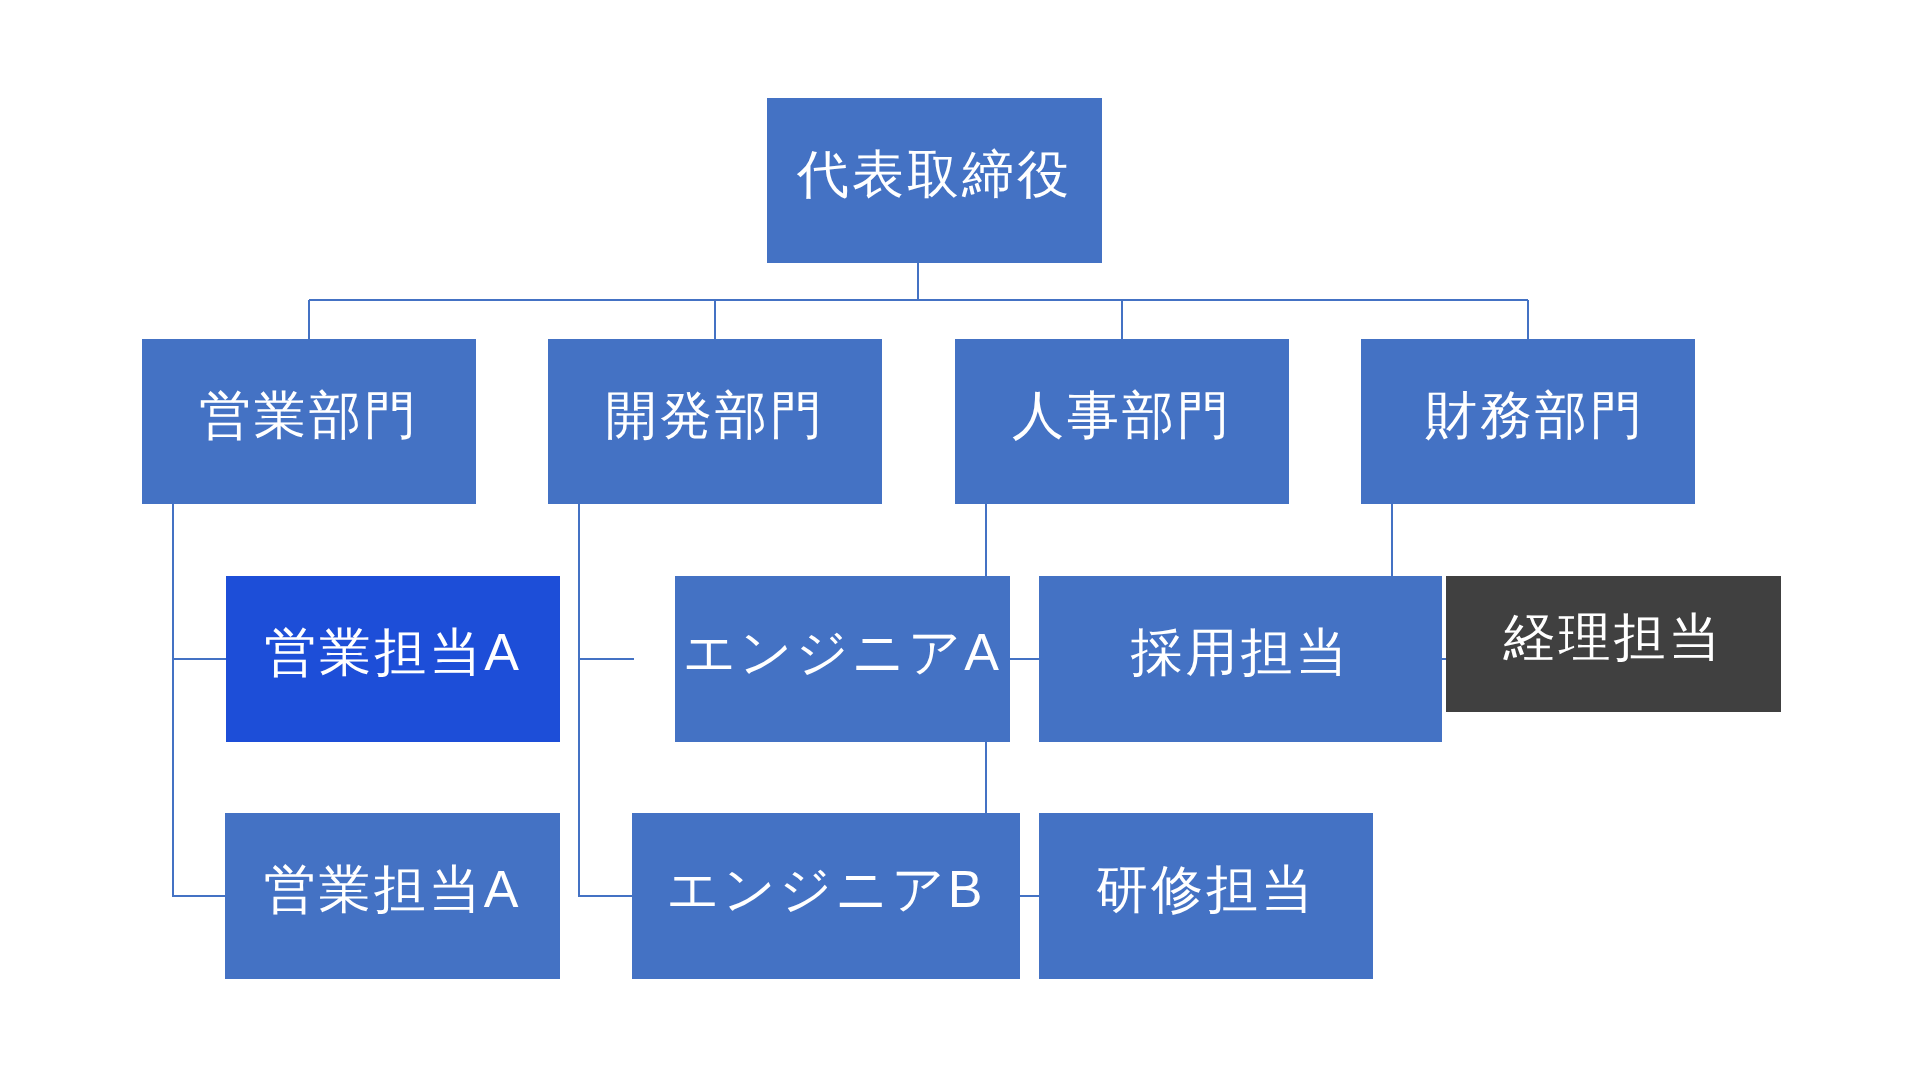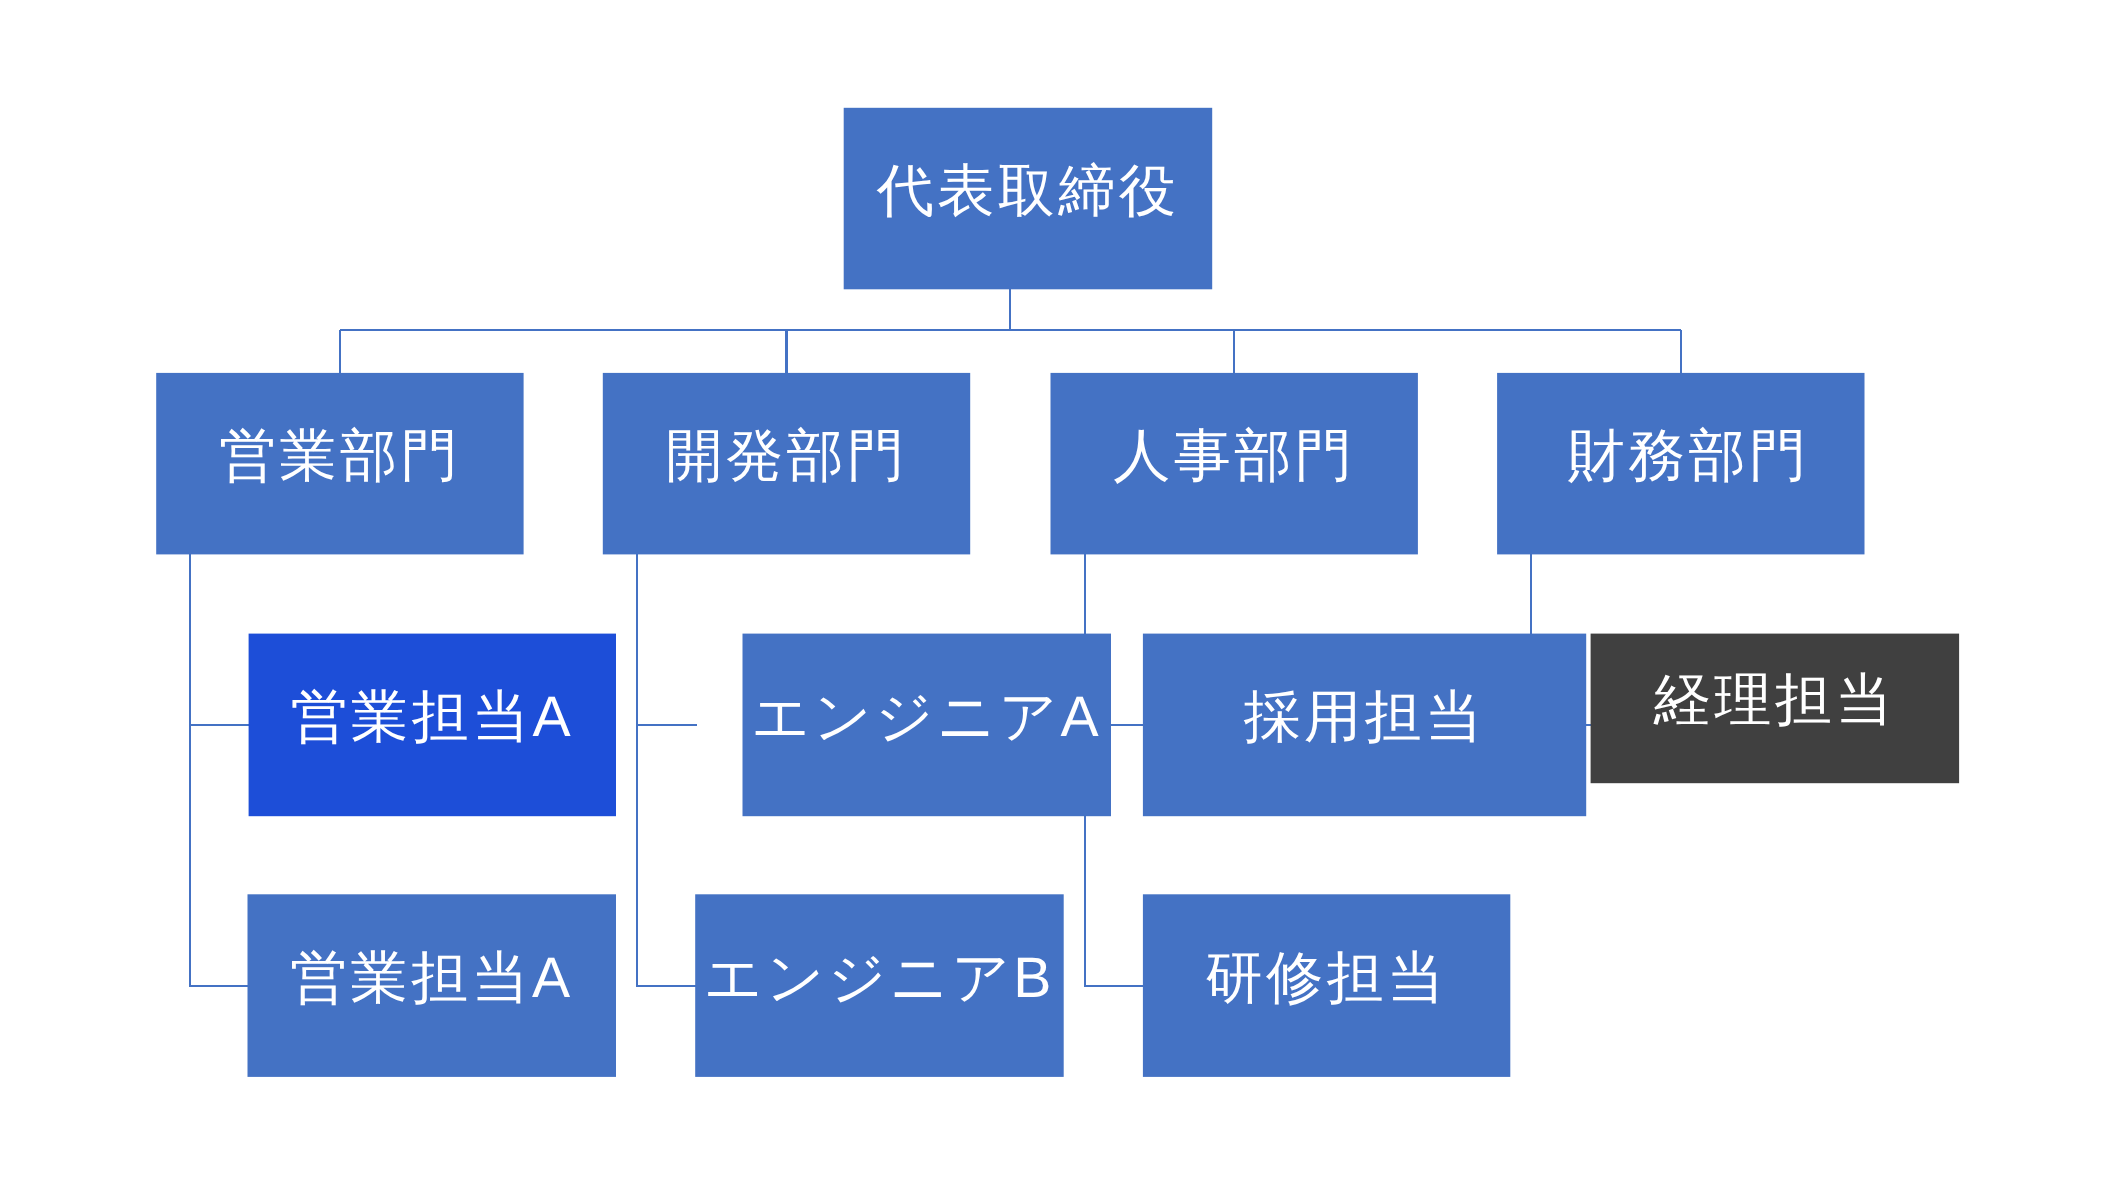--- a/index.html
+++ b/index.html
@@ -74,16 +74,16 @@
       <div class="node" style="left: 751px; top: 98px; width: 335px; height: 165px; background: rgb(68, 114, 196); color: rgb(255, 255, 255); margin-left: 16px;">代表取締役</div>
       <div class="node" style="left: 142px; top: 339px; width: 334px; height: 165px; background: rgb(68, 114, 196); color: rgb(255, 255, 255);">営業部門</div>
       <div class="node" style="left: 548px; top: 339px; width: 334px; height: 165px; background: rgb(68, 114, 196); color: rgb(255, 255, 255);">開発部門</div>
       <div class="node" style="left: 955px; top: 339px; width: 334px; height: 165px; background: rgb(68, 114, 196); color: rgb(255, 255, 255);">人事部門</div>
       <div class="node" style="left: 1361px; top: 339px; width: 334px; height: 165px; background: rgb(68, 114, 196); color: rgb(255, 255, 255); padding-left: 14px;">財務部門</div>
       <div class="node" style="left: 226px; top: 576px; width: 334px; height: 166px; background: #1d4ed8; color: rgb(255, 255, 255);">営業担当A</div>
       <div class="node" style="left: 632px; top: 576px; width: 335px; height: 166px; background: rgb(68, 114, 196); color: rgb(255, 255, 255); margin-left: 43px;">エンジニアA</div>
       <div class="node" style="left: 1039px; top: 576px; width: 403px; height: 166px; background: rgb(68, 114, 196); color: rgb(255, 255, 255);">採用担当</div>
       <div class="node" style="left: 1446px; top: 576px; width: 335px; height: 136px; background: #404040; color: rgb(255, 255, 255);">経理担当</div>
       <div class="node" style="left: 225px; top: 813px; width: 335px; height: 166px; background: rgb(68, 114, 196); color: rgb(255, 255, 255);">営業担当A</div>
-      <div class="node" style="left: 632px; top: 813px; width: 335px; height: 166px; background: rgb(68, 114, 196); color: rgb(255, 255, 255);">エンジニアB</div>
+      <div class="node" style="left: 632px; top: 813px; width: 388px; height: 166px; background: rgb(68, 114, 196); color: rgb(255, 255, 255);">エンジニアB</div>
       <div class="node" style="left: 1039px; top: 813px; width: 334px; height: 166px; background: rgb(68, 114, 196); color: rgb(255, 255, 255);">研修担当</div>
     </div>
 </div>
 
 </body></html>

